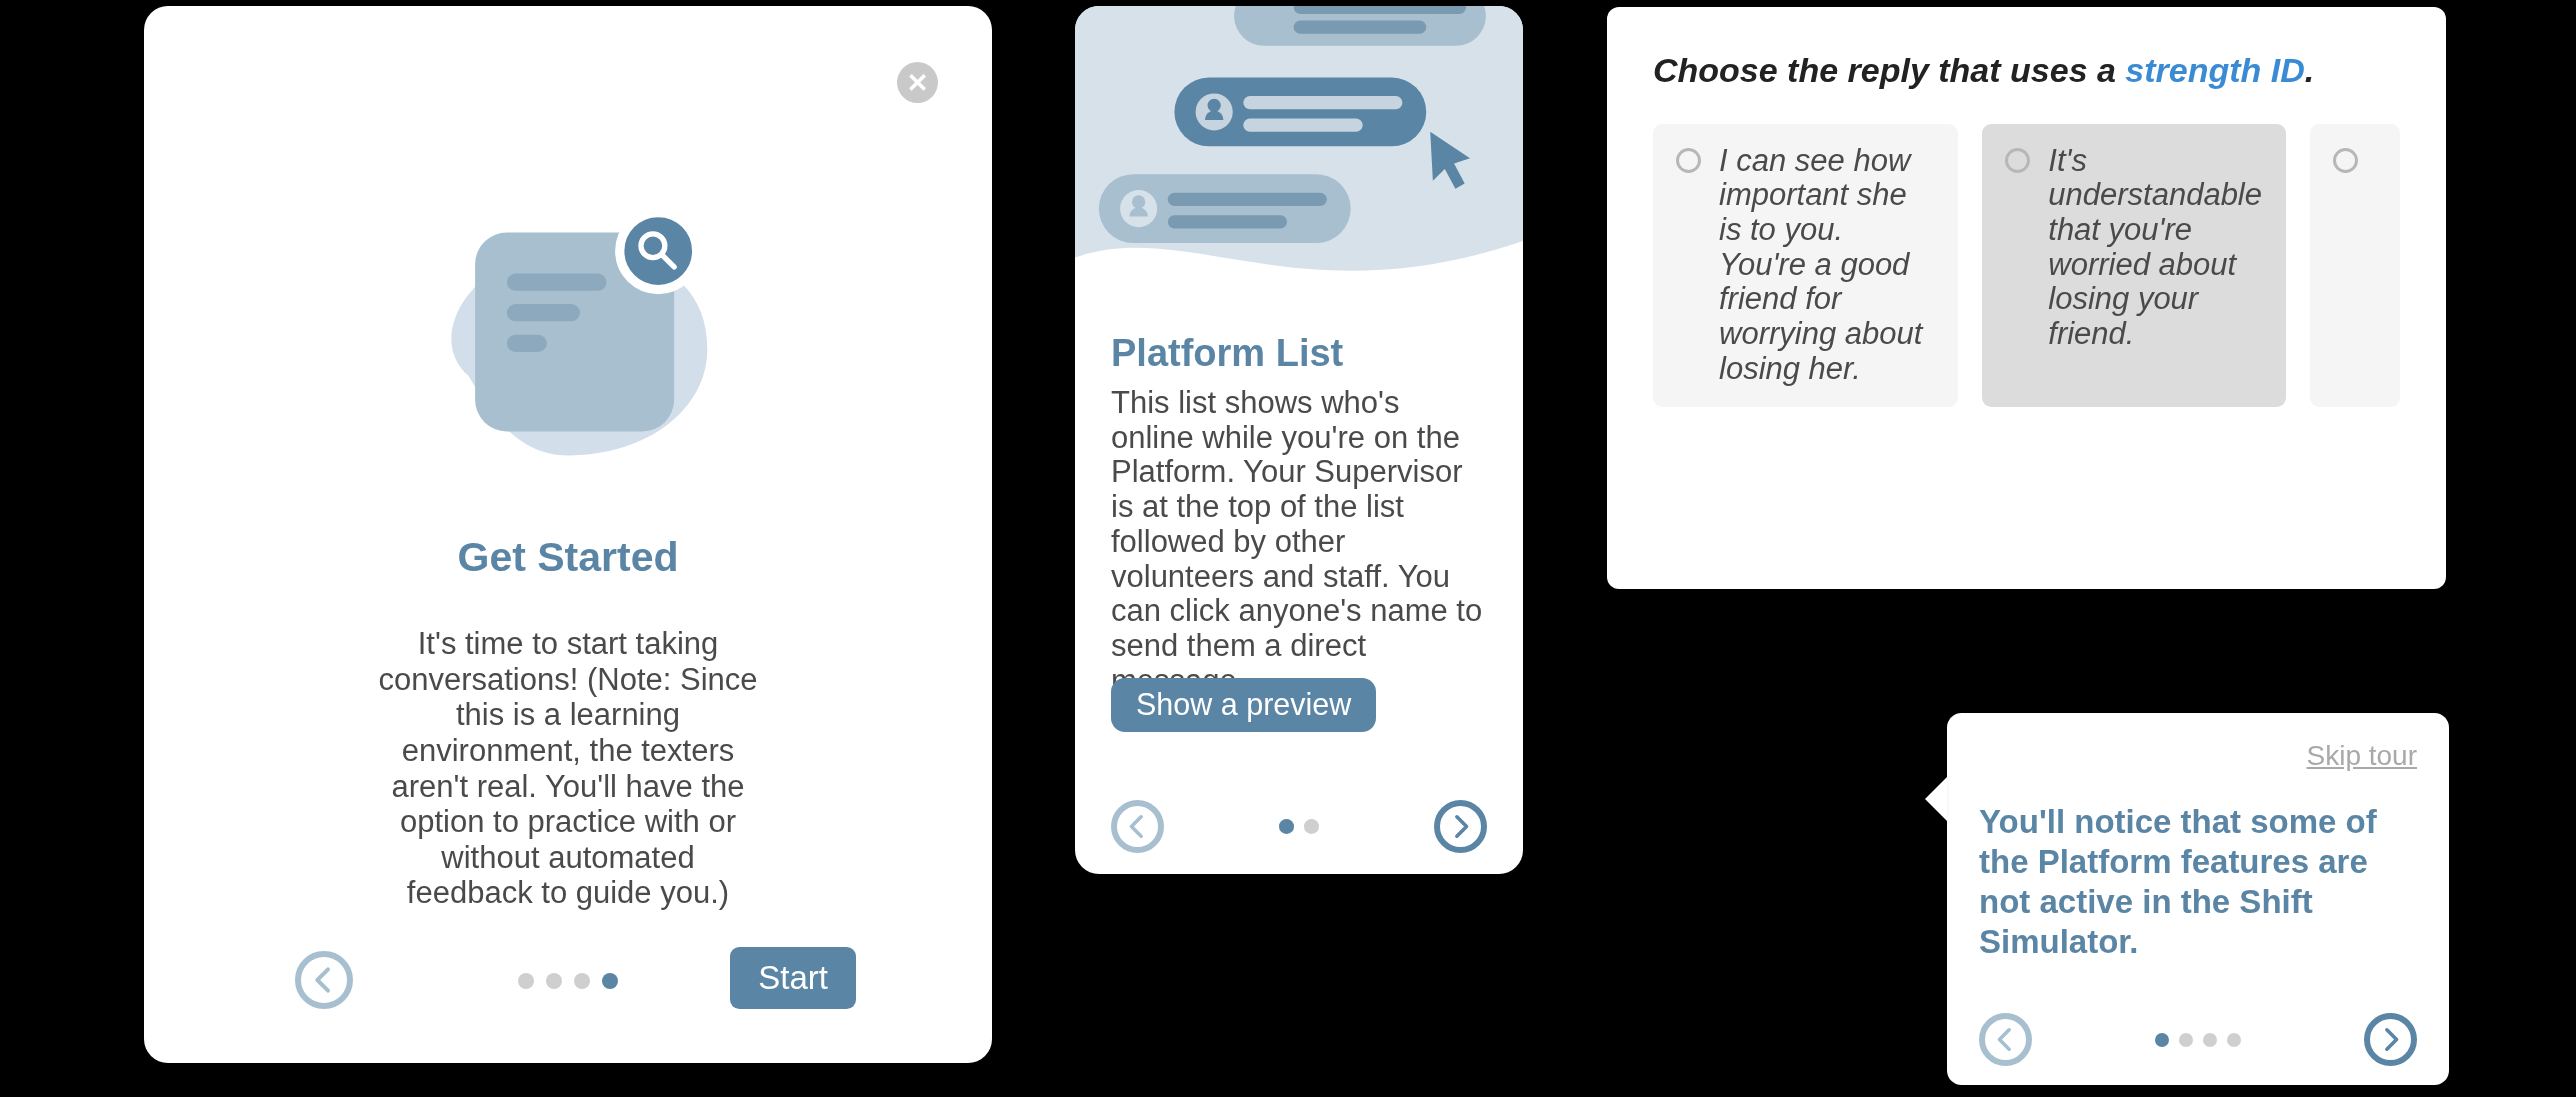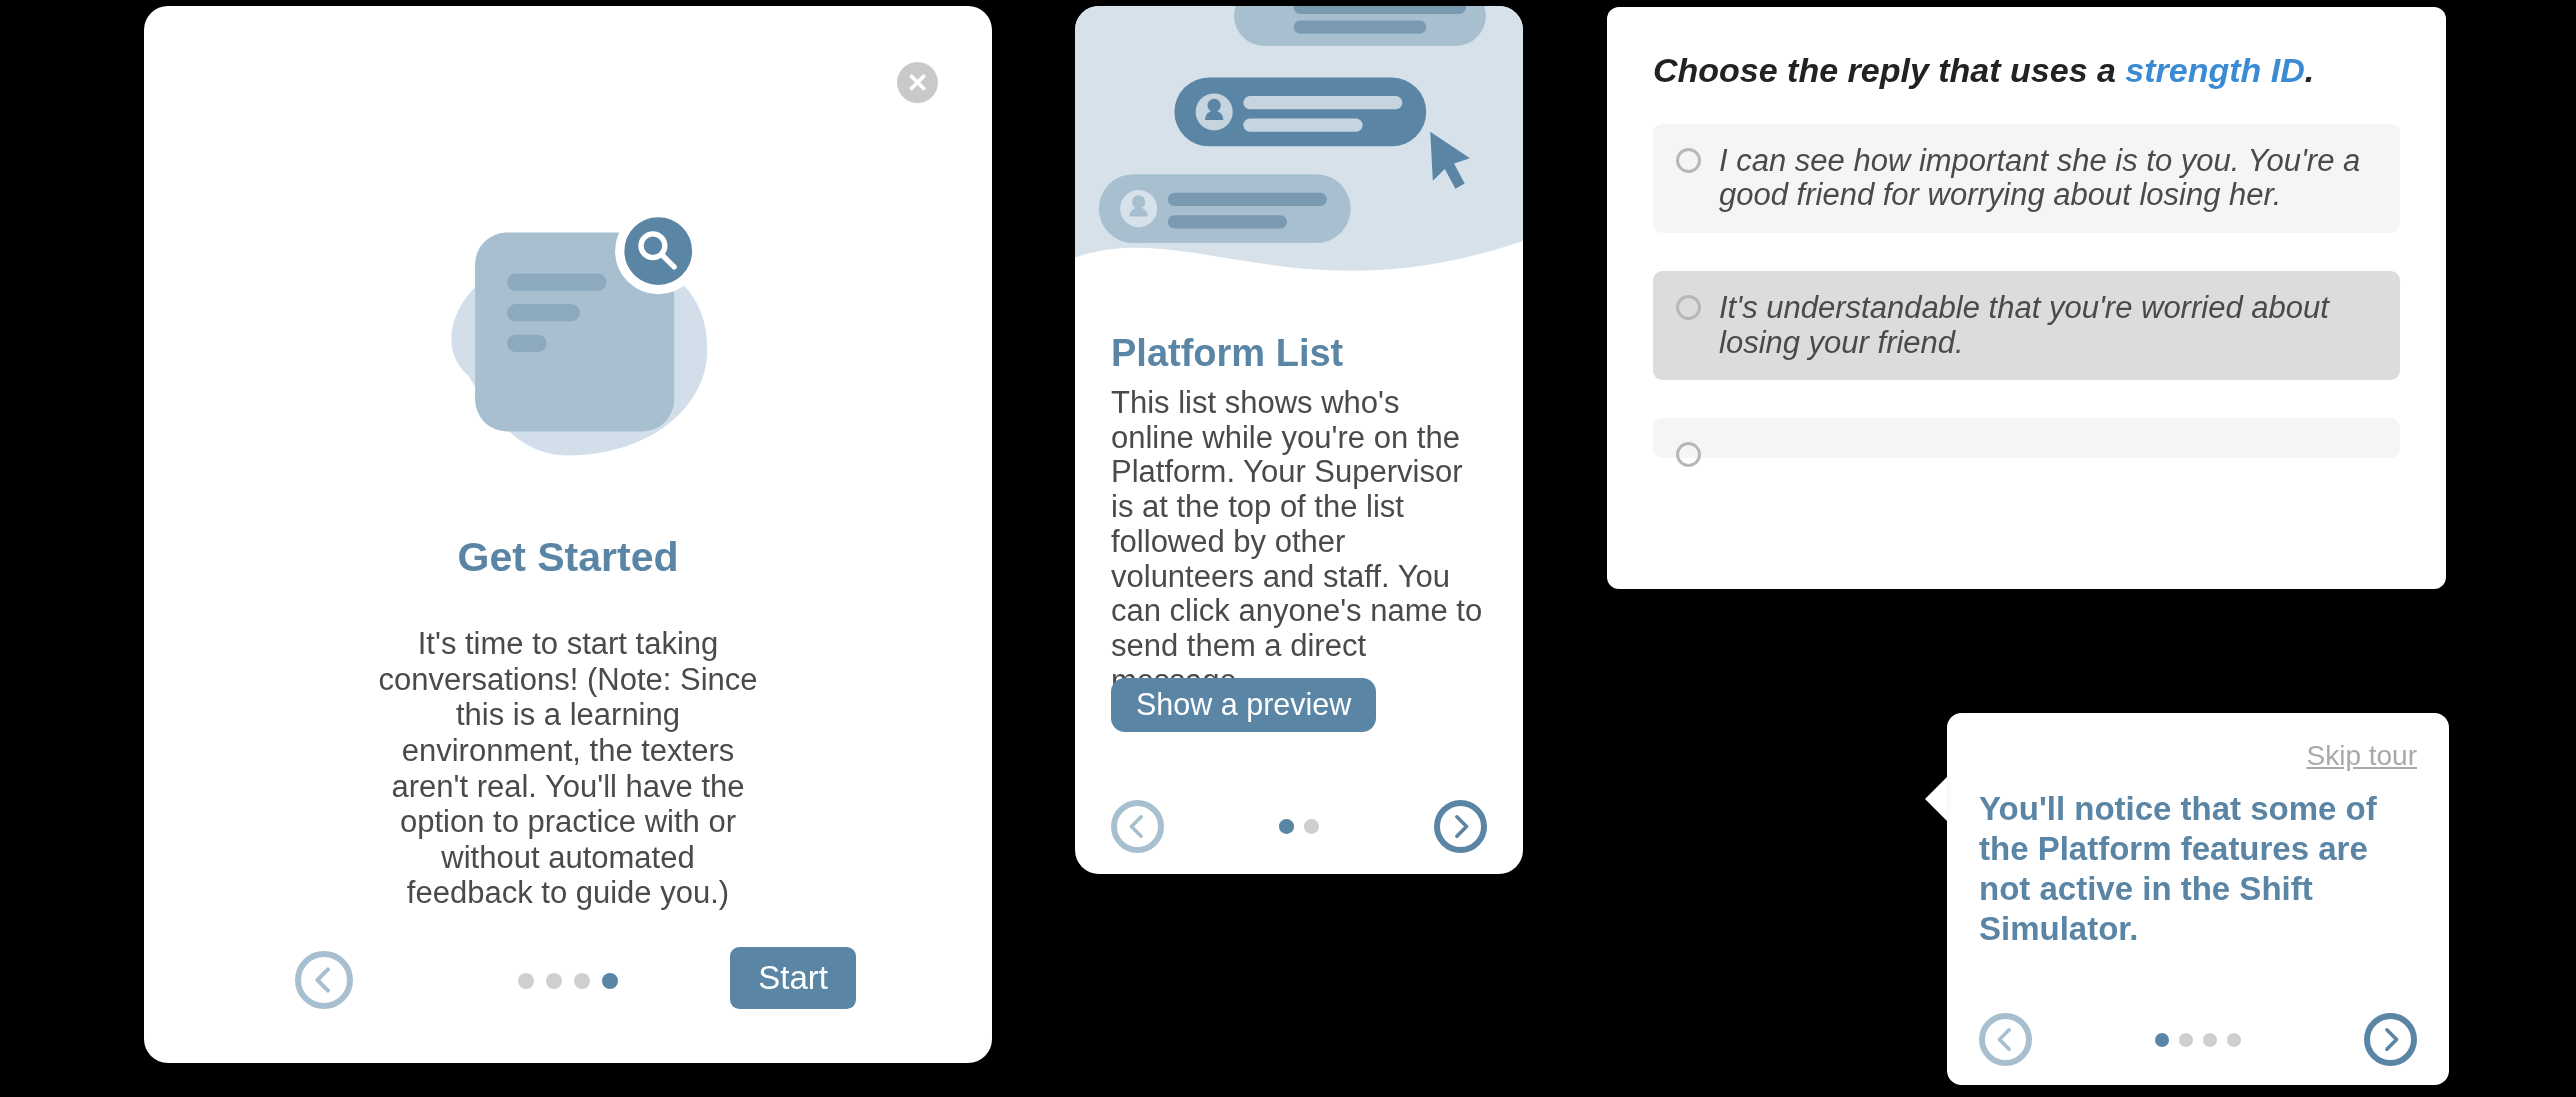--- a/index.html
+++ b/index.html
@@ -143,21 +143,21 @@
     background: var(--card-bg);
     border-radius: 12px;
     box-shadow: 0 12px 32px rgba(0,0,0,.55);
     padding: 44px 46px;
     font-style: italic;
   }
   .qz-prompt {
     font-size: 34px; font-weight: 700; color: #222;
   }
   .qz-prompt .highlight { color: #3b8bd4; }
-  .qz-choices { margin-top: 34px; display: flex; flex-direction: column; gap: 38px; }
+  .qz-choices { margin-top: 34px; display: flex; flex-direction: row; gap: 24px; }
   .qz-choice {
     border-radius: 9.3px;
     padding: 20px 24px 20px 66px;
     position: relative;
     font-size: 31px; line-height: 1.12; color: #4a4a4a;
     cursor: pointer;
   }
   .qz-choice.selected { background: var(--grey-bg); }
   .qz-choice.undimmed { background: #f5f5f5; }
   .qz-radio {
@@ -188,21 +188,21 @@
     filter: drop-shadow(-4px 0 4px rgba(0,0,0,.2));
   }
   .tr-skip {
     color: var(--grey-mid);
     font-size: 28px;
     text-decoration: underline;
     align-self: flex-end;
     cursor: pointer;
   }
   .tr-body {
-    margin-top: 17px;
+    margin-top: 30px;
     color: var(--blue);
     font-size: 33px; font-weight: 600; line-height: 1.22;
   }
   .tr-nav {
     position: absolute; left: 0; right: 0; bottom: 18.6px;
     display: flex; align-items: center; justify-content: space-between;
     padding: 0 32px;
   }
   .tr-dots { display: flex; gap: 9.3px; }
   .tr-dots span {

